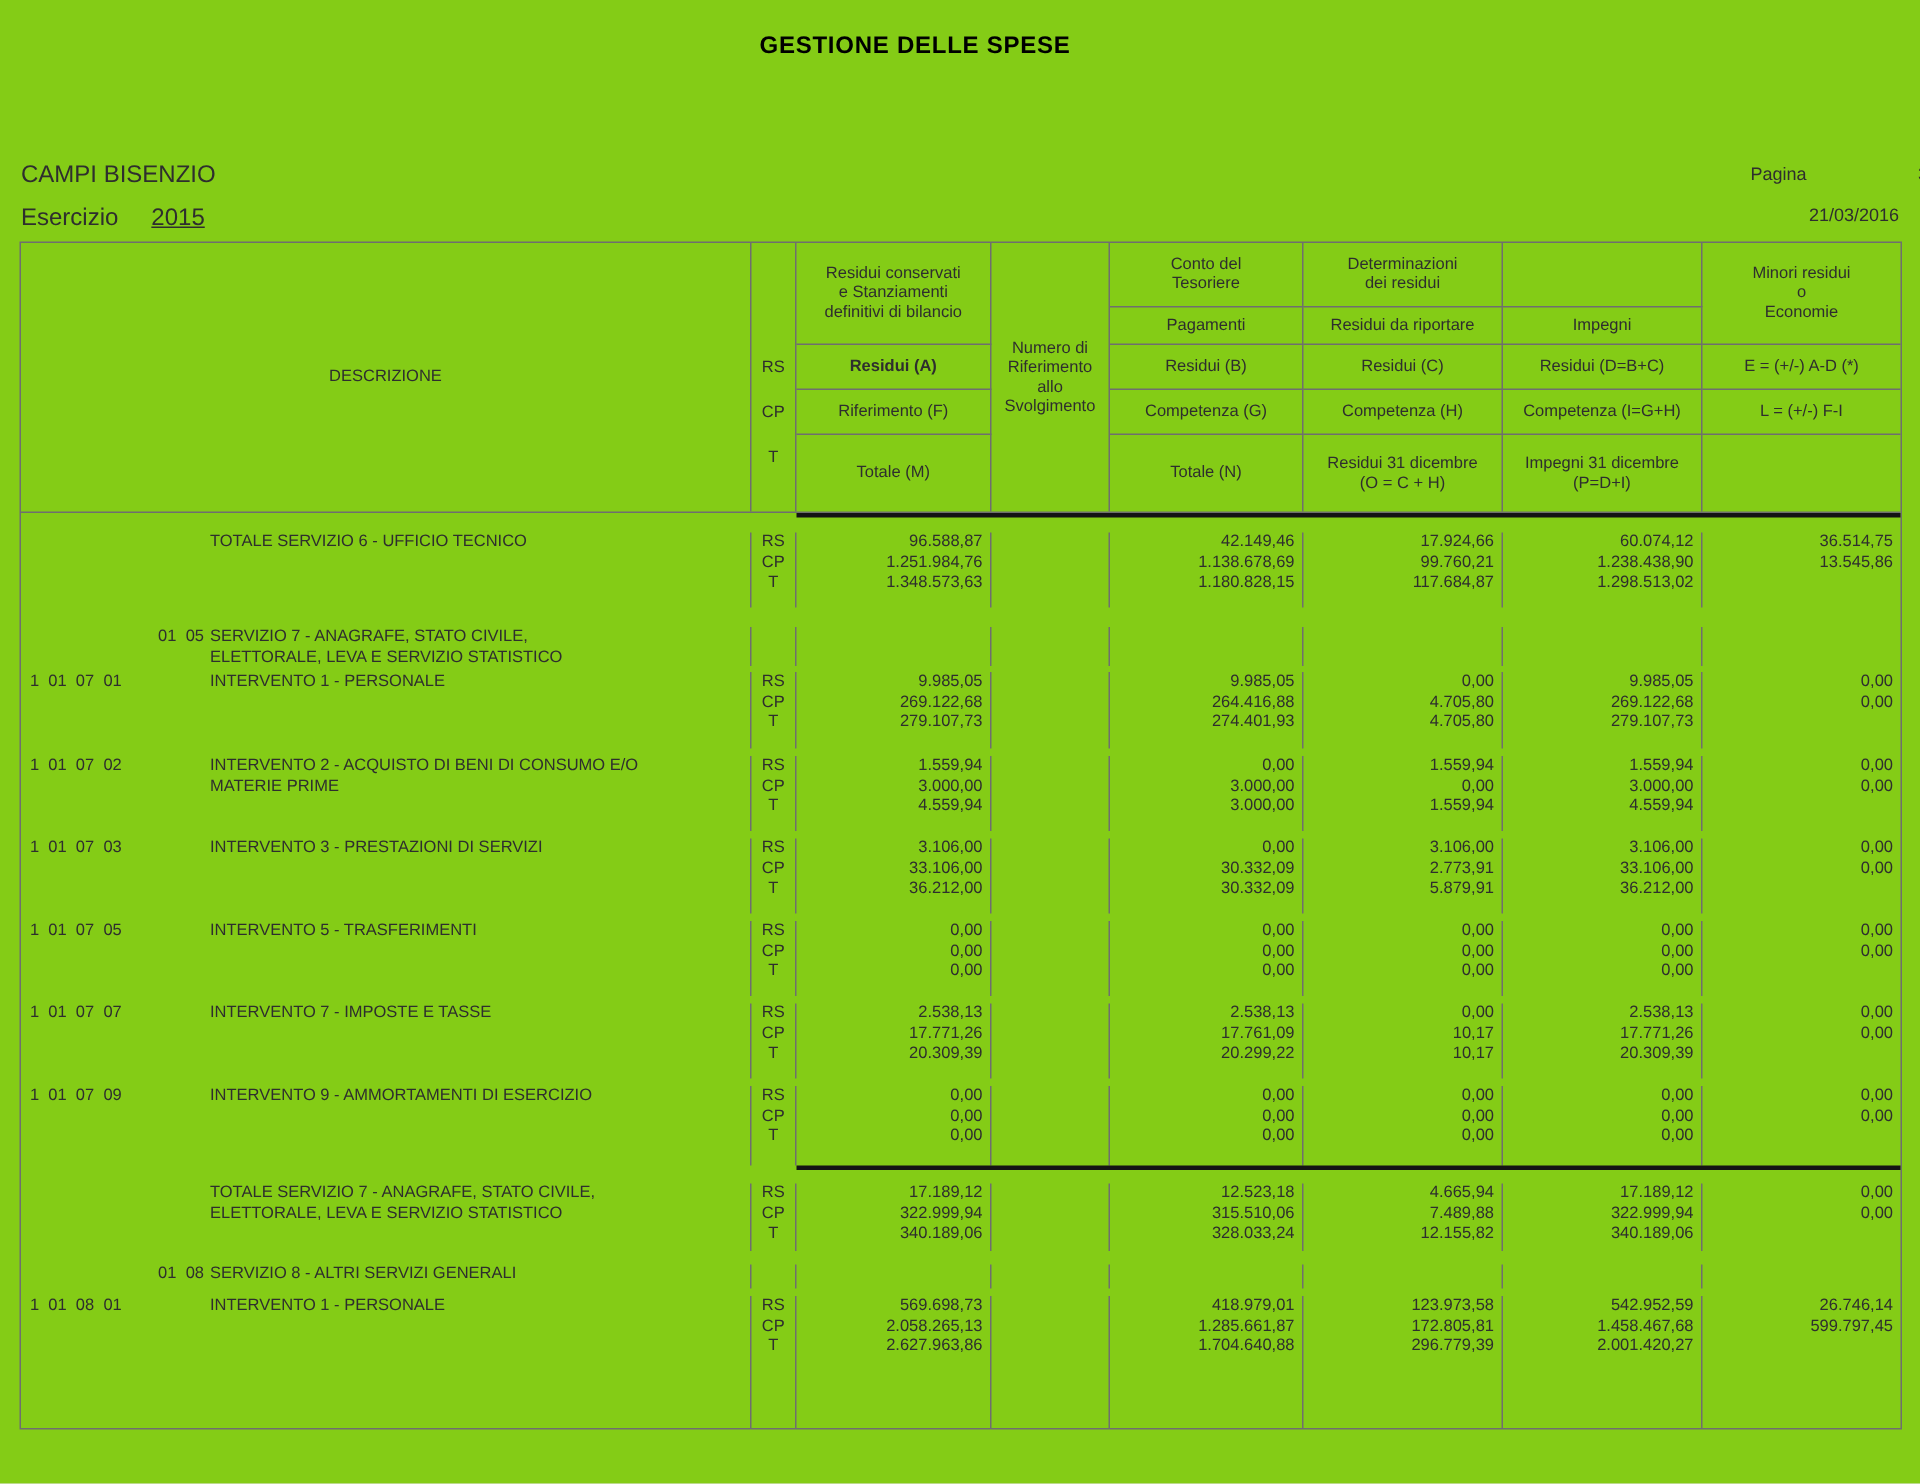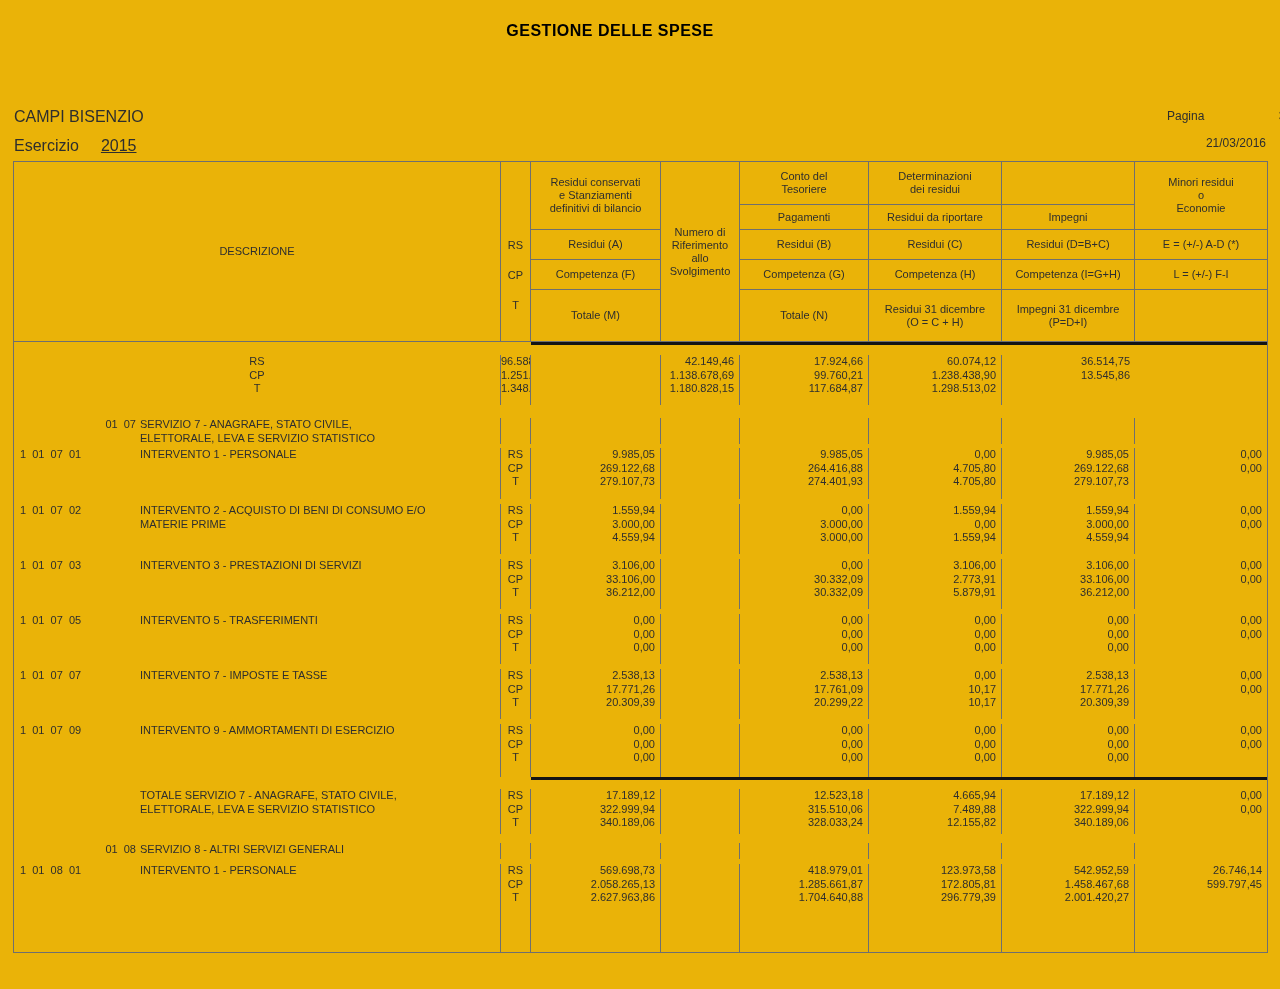--- a/index.html
+++ b/index.html
@@ -1,18 +1,18 @@
 <!DOCTYPE html>
 <html><head>
 <meta charset="utf-8">
 <style>
   * { margin:0; padding:0; box-sizing:border-box; }
   html,body { background:#e8e8e8; }
   .page {
-    position:relative; width:1280px; height:989px; background:#eab308;
+    position:relative; width:1280px; height:989px; background:#84cc16;
     font-family:"Liberation Sans","DejaVu Sans",sans-serif; color:#2e2e2e;
     overflow:hidden;
   }
   .title {
     position:absolute; top:22px; left:0; width:1220px; text-align:center;
     font-size:16px; font-weight:bold; color:#000; letter-spacing:0.5px;
   }
   .meta-left { position:absolute; left:14px; top:108px; font-size:16px; }
   .meta-left .line2 { margin-top:11px; }
   .meta-left .year { margin-left:22px;text-decoration:underline; }
@@ -94,22 +94,22 @@
 
       <div class="hcell h-rst br">
         <span class="rs">RS</span>
         <span class="cp">CP</span>
         <span class="t">T</span>
       </div>
 
       <div class="hcell h-resa-g br bb">Residui conservati
 e Stanziamenti
 definitivi di bilancio</div>
-      <div class="hcell br bb" style="grid-column:3;grid-row:3;">Residui (A)</div>
-      <div class="hcell br bb" style="grid-column:3;grid-row:4;">Competenza (F)</div>
+      <div class="hcell br bb" style="grid-column:3;grid-row:3;font-weight:bold;">Residui (A)</div>
+      <div class="hcell br bb" style="grid-column:3;grid-row:4;">Riferimento (F)</div>
       <div class="hcell br" style="grid-column:3;grid-row:5;">Totale (M)</div>
 
       <div class="hcell h-num br">Numero di
 Riferimento
 allo
 Svolgimento</div>
 
       <div class="hcell br bb" style="grid-column:5;grid-row:1;">Conto del
 Tesoriere</div>
       <div class="hcell br bb" style="grid-column:5;grid-row:2;">Pagamenti</div>
@@ -135,20 +135,24 @@
       <div class="hcell h-minori bb">Minori residui
 o
 Economie</div>
       <div class="hcell bb" style="grid-column:8;grid-row:3;">E = (+/-) A-D (*)</div>
       <div class="hcell bb" style="grid-column:8;grid-row:4;">L = (+/-) F-I</div>
       <div class="hcell" style="grid-column:8;grid-row:5;"></div>
     </div>
 
     <div class="tbody">
         <div class="trow total thick-top" style="height: 63px; padding-top: 13px;">
+    <div class="c-desc br">
+      <span class="code"></span>
+      <span class="desc">TOTALE SERVIZIO 6 - UFFICIO TECNICO</span>
+    </div>
     <div class="c-rst br">RS
 CP
 T</div>
     <div class="amt br">96.588,87
 1.251.984,76
 1.348.573,63</div>
     <div class="br"></div>
     <div class="amt br">42.149,46
 1.138.678,69
 1.180.828,15</div>
@@ -156,21 +160,21 @@
 99.760,21
 117.684,87</div>
     <div class="amt br">60.074,12
 1.238.438,90
 1.298.513,02</div>
     <div class="amt">36.514,75
 13.545,86</div>
   </div>
         <div class="trow service" style="height: 39px; padding-top: 13px;">
     <div class="c-desc br">
-      <span class="code svc">01  07</span>
+      <span class="code svc">01  05</span>
       <span class="desc">SERVIZIO 7 - ANAGRAFE, STATO CIVILE,
 ELETTORALE, LEVA E SERVIZIO STATISTICO</span>
     </div>
     <div class="c-rst br"></div>
     <div class="amt br"></div>
     <div class="br"></div>
     <div class="amt br"></div>
     <div class="amt br"></div>
     <div class="amt br"></div>
     <div class="amt"></div>

